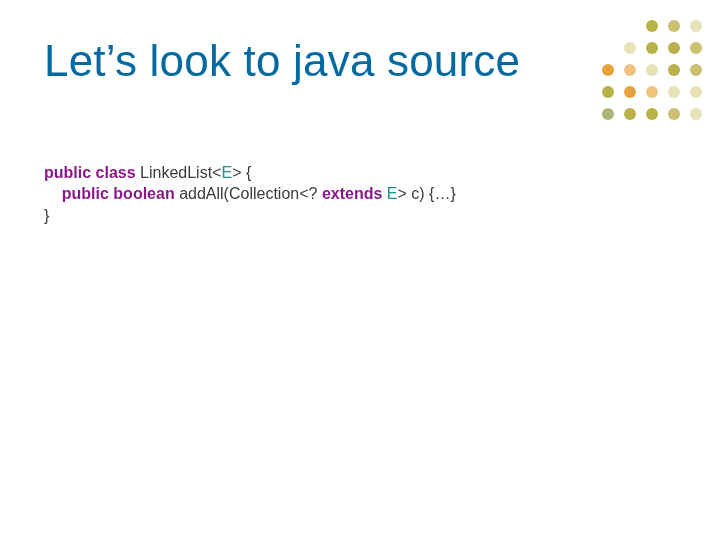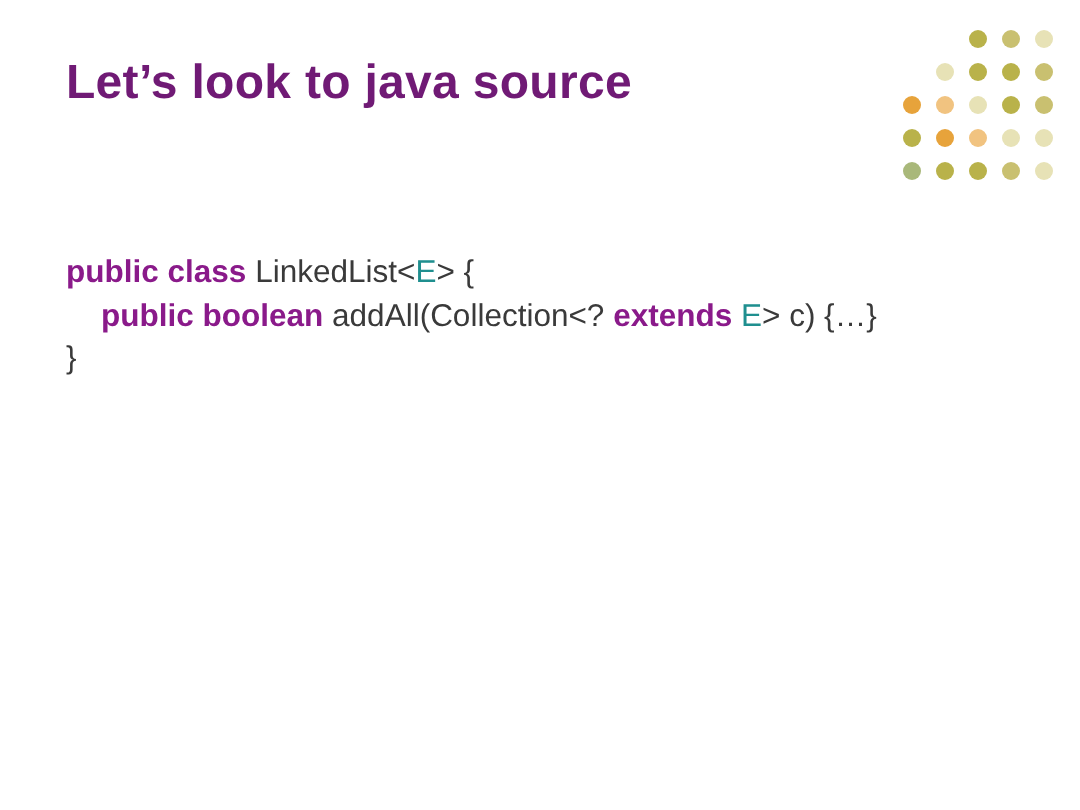--- a/index.html
+++ b/index.html
@@ -9,31 +9,31 @@
     height: 540px;
     background: #ffffff;
     font-family: Arial, Helvetica, sans-serif;
     overflow: hidden;
     position: relative;
   }
   .title {
     position: absolute;
     top: 36px;
     left: 44px;
-    font-size: 32px;
-    font-weight: bold;
-    color: #701a75;
+    font-size: 44px;
+    font-weight: normal;
+    color: #0369a1;
     letter-spacing: 0.2px;
   }
   .code {
     position: absolute;
     top: 140px;
     left: 44px;
     font-family: Arial, Helvetica, sans-serif;
-    font-size: 21px;
+    font-size: 16px;
     color: #3a3a3a;
     line-height: 1.35;
     white-space: pre;
   }
   .kw   { color: #8a1a8a; font-weight: bold; }
   .type { color: #1f8f8f; }
   .plain{ color: #3a3a3a; }
   .dots {
     position: absolute;
     top: 20px;

